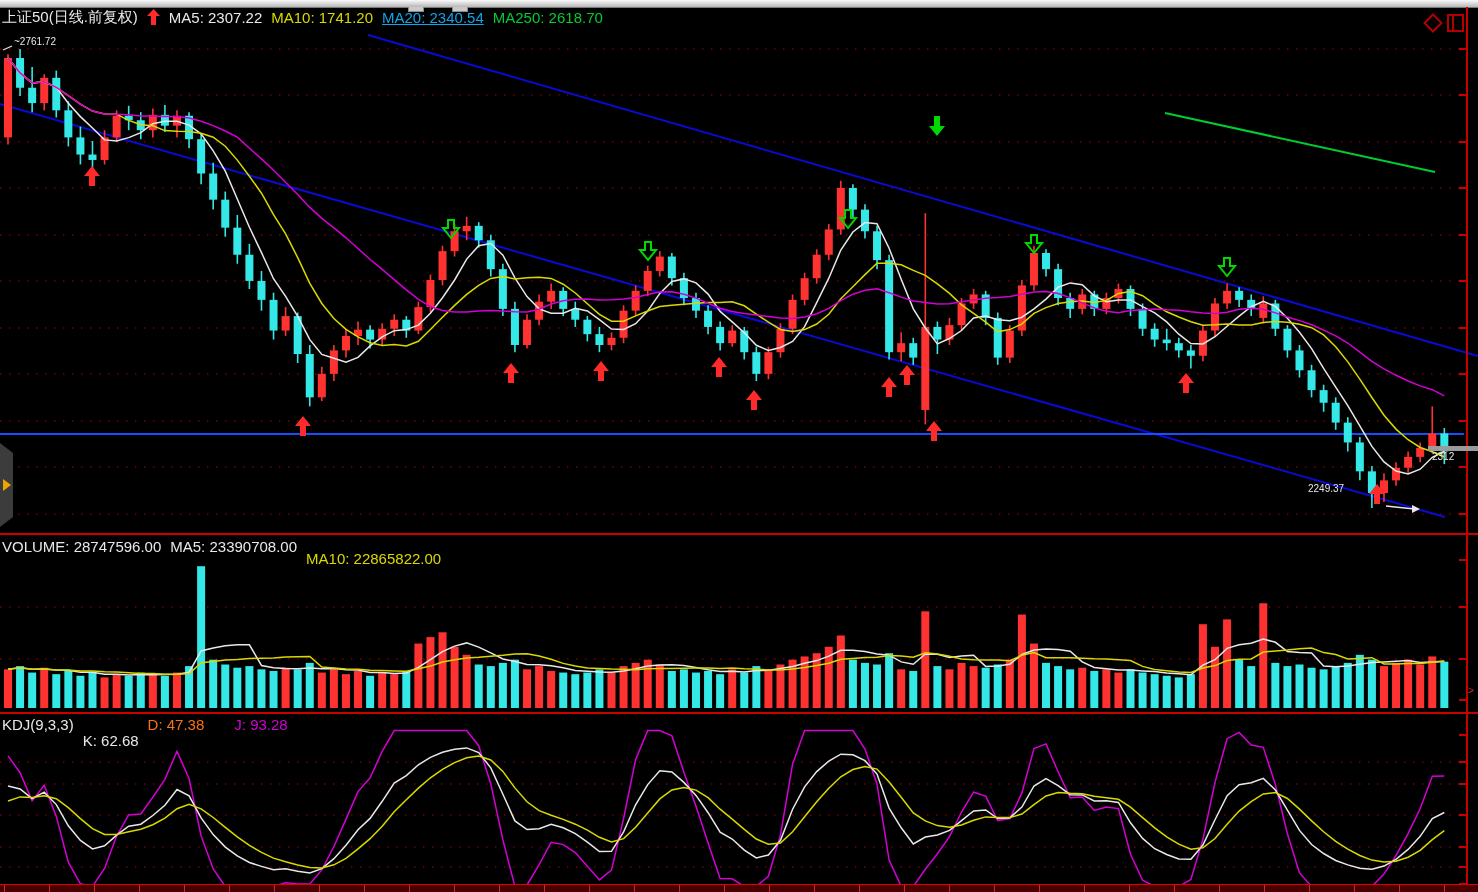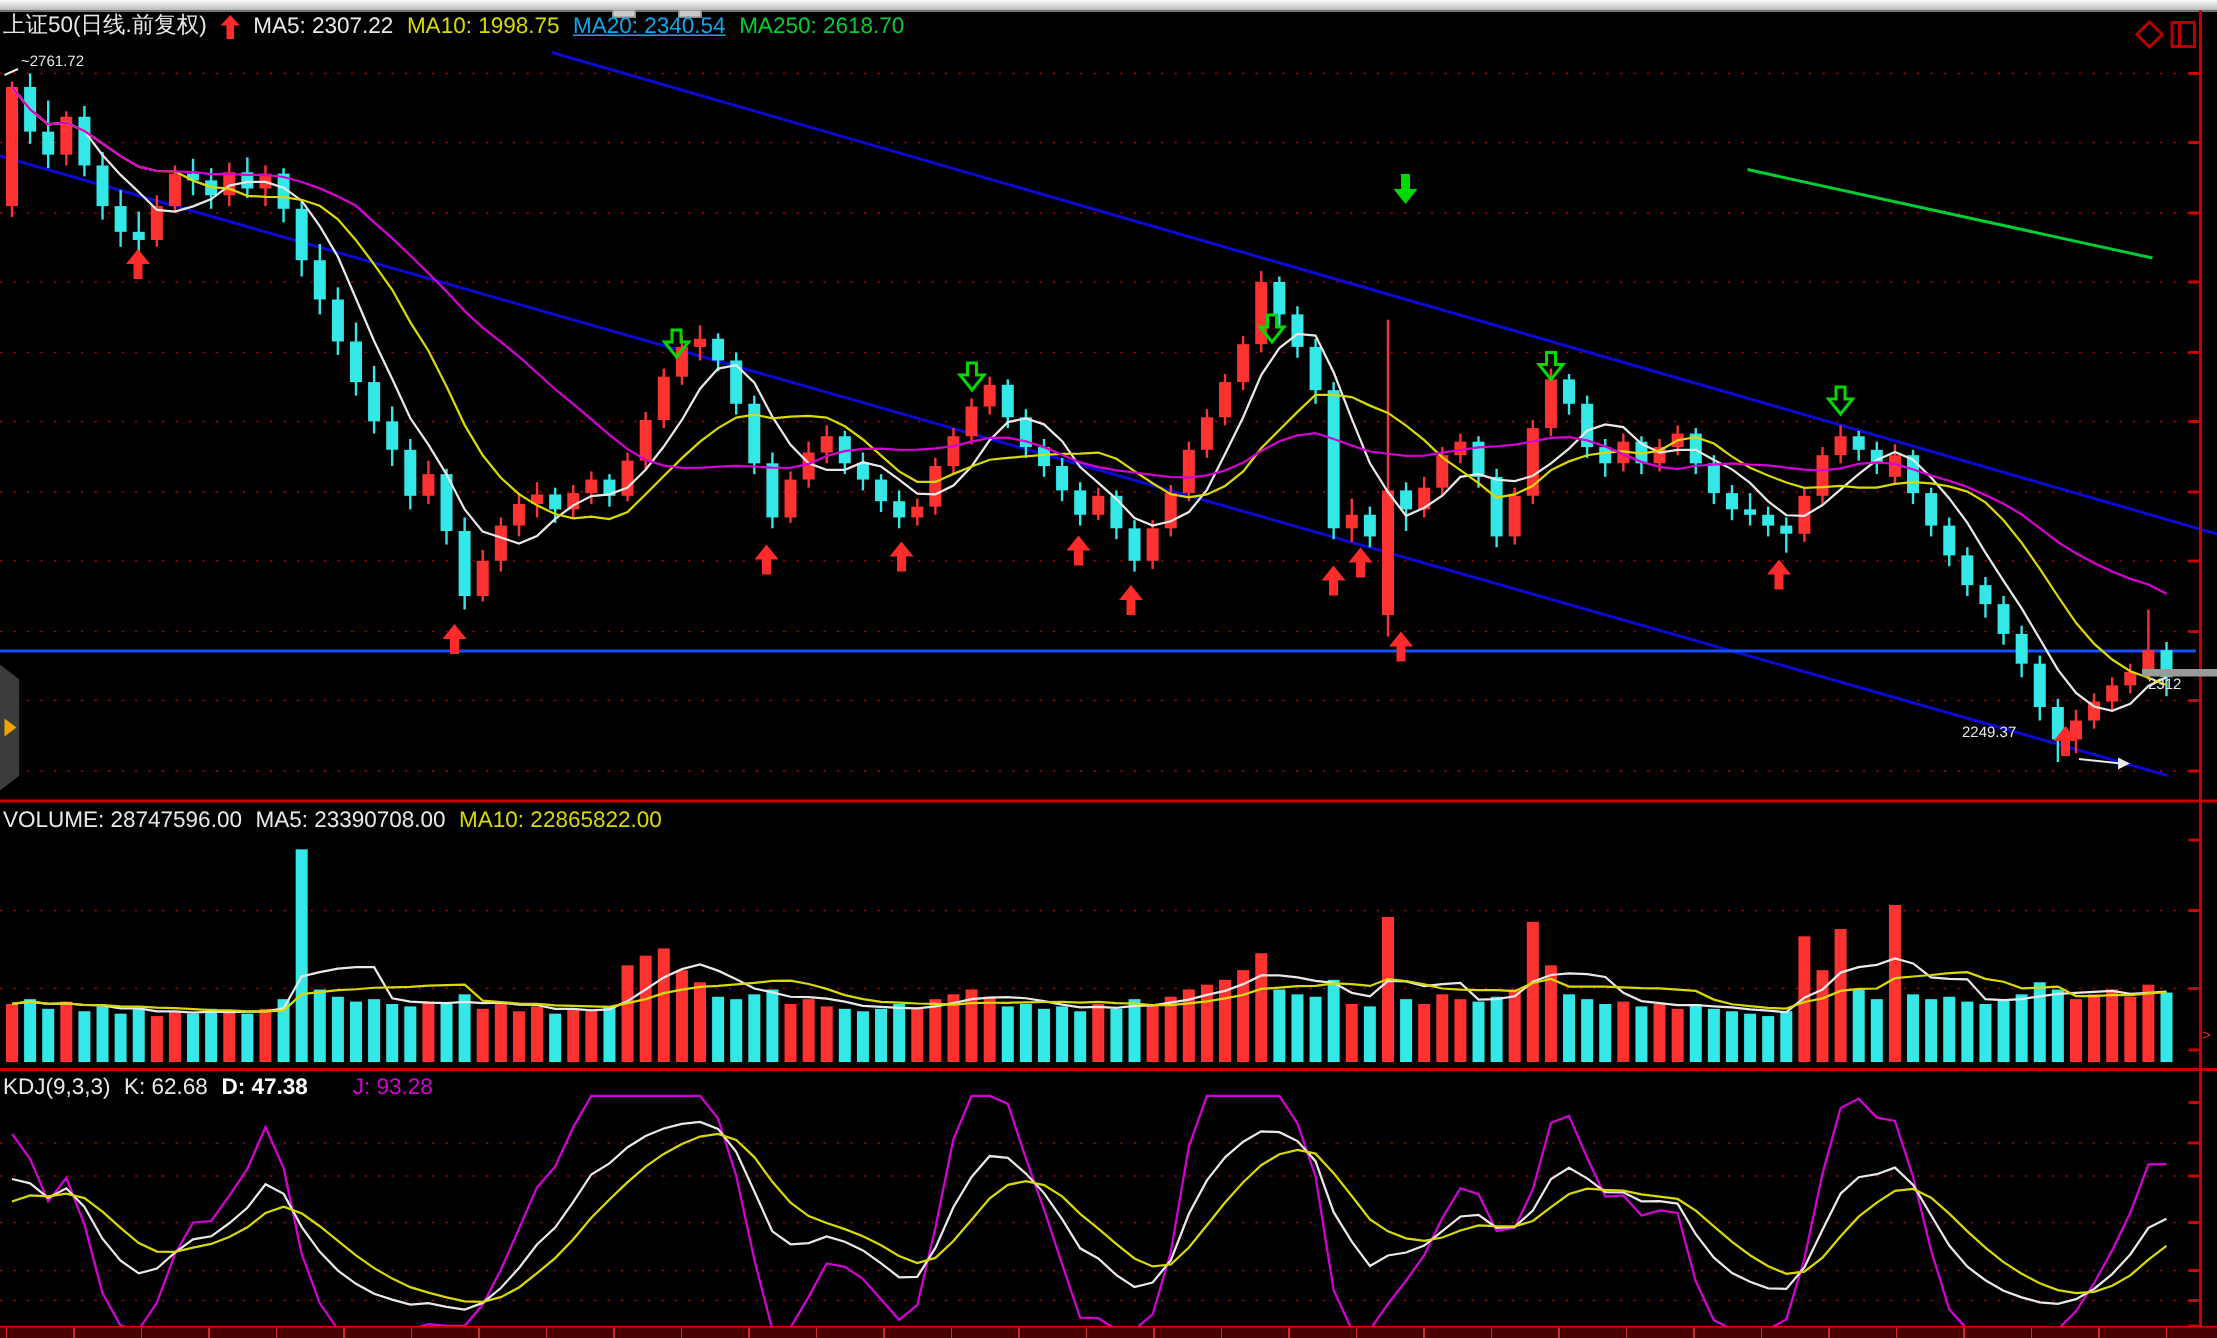--- a/index.html
+++ b/index.html
@@ -2,21 +2,21 @@
 <html><head>
 <meta charset="utf-8">
 <style>
   html,body{margin:0;padding:0;background:#000;width:1478px;height:892px;overflow:hidden;
     font-family:"Liberation Sans","DejaVu Sans",sans-serif;}
   #app{position:relative;width:1478px;height:892px;background:#000;}
   #topbar{position:absolute;left:0;top:0;width:1478px;height:7px;
     background:linear-gradient(#fafafa,#b8b8b8);border-bottom:1px solid #7a7a7a;}
   .topbar-tab{position:absolute;top:7px;width:14px;height:4px;background:#c9c9c9;border:1px solid #8a8a8a;border-top:none;}
   #chart{position:absolute;left:0;top:0;}
-  .hdr{position:absolute;left:2px;height:18px;display:flex;align-items:flex-end;gap:9px;
+  .hdr{position:absolute;left:2px;height:18px;display:flex;align-items:center;gap:9px;
     font-size:15px;white-space:nowrap;z-index:5;}
   .hdr span{letter-spacing:0px;}
   .sep{position:absolute;left:0;width:1478px;height:2px;background:#c80000;z-index:4;}
   #right-border{position:absolute;left:1466px;top:7px;width:2px;height:877px;background:#c80000;z-index:4;}
   #bottom-axis{position:absolute;left:0;top:884px;width:1478px;height:8px;background:#4a0000;
     border-top:1px solid #e00000;
     background-image:repeating-linear-gradient(90deg,#d02828 0 1px,transparent 1px 45px);
     background-position:4px 0;z-index:4;}
   #left-handle{position:absolute;left:0;top:443px;width:13px;height:84px;background:#3c3c3c;
     clip-path:polygon(0 0,100% 12%,100% 88%,0 100%);z-index:6;}
@@ -518,33 +518,33 @@
         <line x1="1459" y1="884" x2="1466" y2="884" stroke="#c80000" stroke-width="2"></line>
       </g>
     </svg>
 
   <div class="hdr" id="hdr-main" style="top:8px">
     <span style="color:#e8e8e8">上证50(日线.前复权)</span>
     <svg width="13" height="16" style="flex:none">
       <polygon points="6.5,0 13,7 9,7 9,16 4,16 4,7 0,7" fill="#ff2a2a"></polygon>
     </svg>
   <span style="color: rgb(232, 232, 232);">MA5: 2307.22</span>
-      <span style="color: rgb(217, 217, 0);">MA10: 1998.75</span>
+      <span style="color: rgb(217, 217, 0);">MA10: 1741.20</span>
       <span style="color: #0ea5e9; text-decoration: underline;">MA20: 2340.54</span>
       <span style="color: rgb(0, 204, 51);">MA250: 2618.70</span>
     </div>
   <div class="hdr" id="hdr-vol" style="top:537px">
       <span style="color: rgb(232, 232, 232);">VOLUME: 28747596.00</span>
       <span style="color: rgb(232, 232, 232);">MA5: 23390708.00</span>
       <span style="color: rgb(217, 217, 0); margin-top: 24px;">MA10: 22865822.00</span>
     </div>
   <div class="hdr" id="hdr-kdj" style="top:715px">
       <span style="color: rgb(232, 232, 232);">KDJ(9,3,3)</span>
       <span style="color: rgb(232, 232, 232); margin-top: 32px;">K: 62.68</span>
-      <span style="color: #ffffff; font-weight: bold;">D: 47.38</span>
+      <span style="color: #f97316;">D: 47.38</span>
       <span style="color: rgb(212, 0, 212); margin-left: 21px;">J: 93.28</span>
     </div>
 
   <div class="px-label" id="high-label">~2761.72</div>
   <div class="px-label" id="low-label">2249.37</div>
   <div id="price-tag-bar"></div>
   <div class="px-label" id="price-tag">2312</div>
 
   <div class="sep" style="top:533px"></div>
   <div class="sep" style="top:712px"></div>

